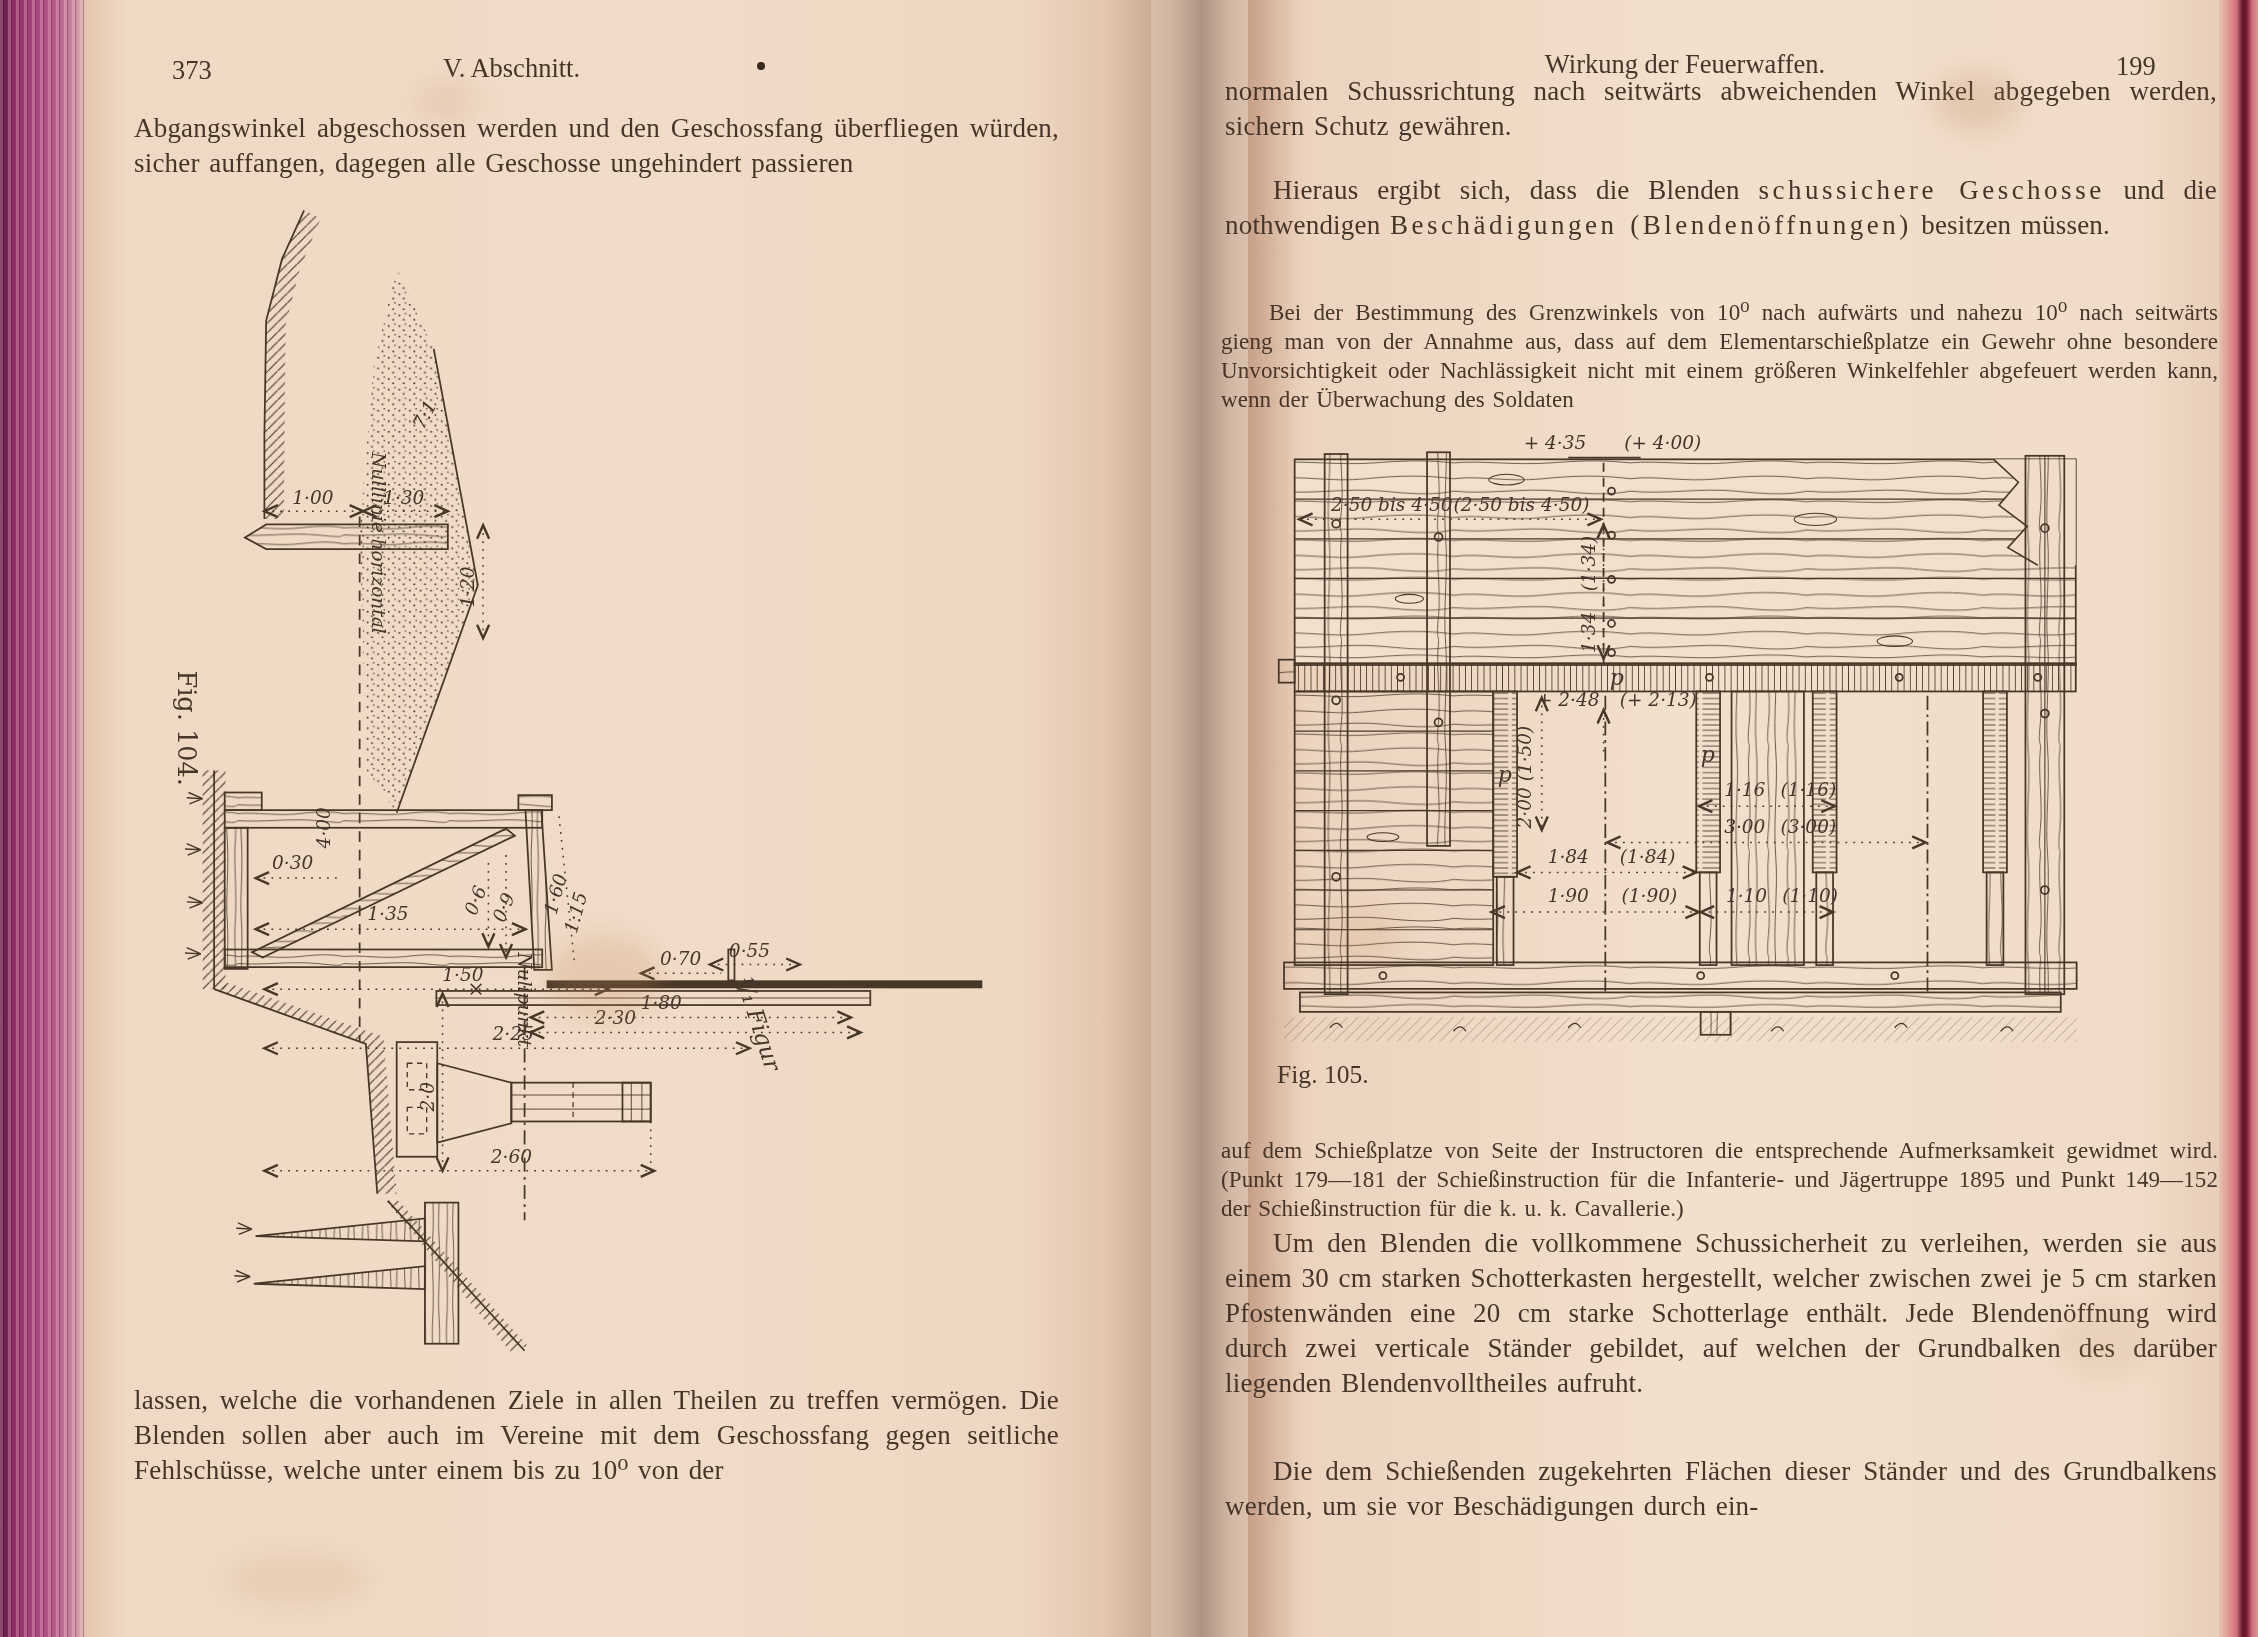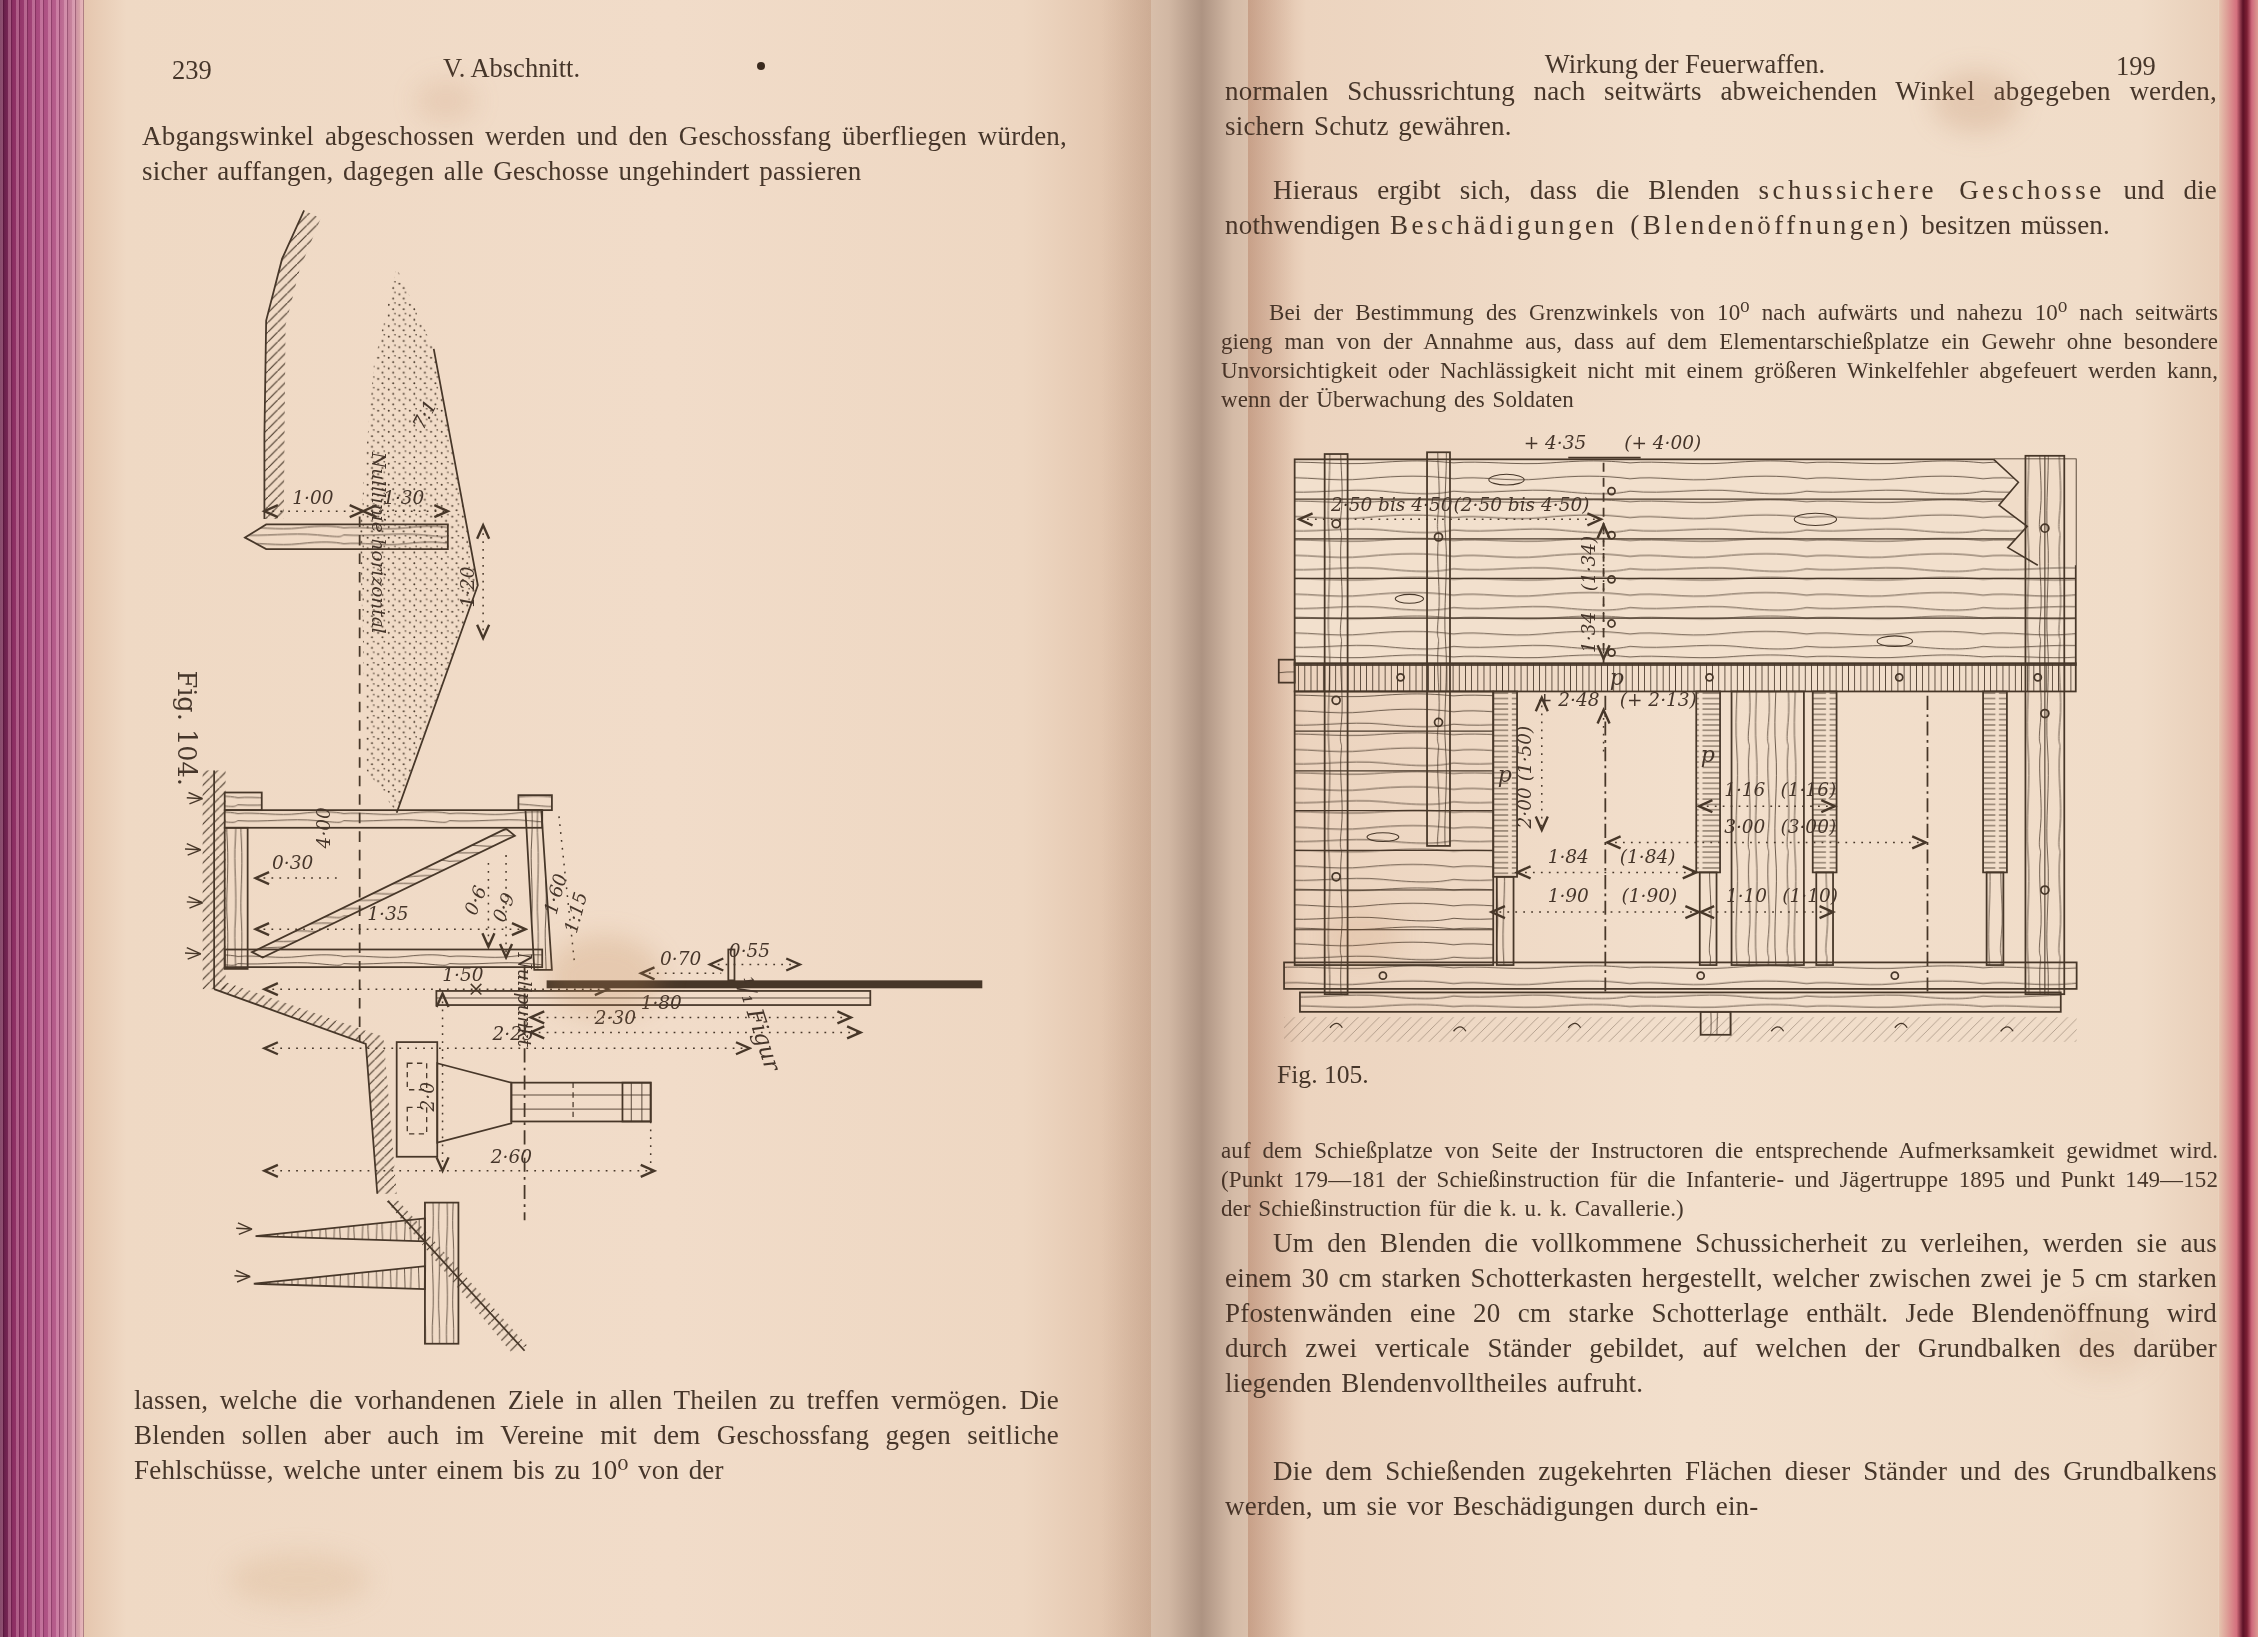--- a/index.html
+++ b/index.html
@@ -41,23 +41,23 @@
 </style>
 </head>
 <body>
 
 <div>
 
   <div class="edge-left"></div>
   <div class="edge-right"></div>
 
   <div class="page page-left"></div>
-  <span class="pagenum" style="left:172px;top:55px;">239</span>
+  <span class="pagenum" style="left:172px;top:55px;">373</span>
   <span class="runhead" style="left:335px;top:53px;width:353px;text-align:center;">V. Abschnitt.</span>
-  <p class="txt body-txt" style="left:134px;top:111px;width:925px;margin:8px;">Abgangswinkel abgeschossen werden und den Geschossfang überfliegen würden, sicher auffangen, dagegen alle Geschosse ungehindert passieren</p>
+  <p class="txt body-txt" style="left:134px;top:111px;width:925px;margin:0;">Abgangswinkel abgeschossen werden und den Geschossfang überfliegen würden, sicher auffangen, dagegen alle Geschosse ungehindert passieren</p>
   <p class="txt body-txt" style="left:134px;top:1383px;width:925px;margin:0;">lassen, welche die vorhandenen Ziele in allen Theilen zu treffen vermögen. Die Blenden sollen aber auch im Vereine mit dem Geschossfang gegen seitliche Fehlschüsse, welche unter einem bis zu 10⁰ von der</p>
 
   <svg class="fig" style="left:132px;top:206px;" width="988" height="1173" viewBox="0 0 1120 1330">
     <defs>
       <marker id="a4" markerWidth="12" markerHeight="12" refX="10" refY="5" orient="auto-start-reverse">
         <path d="M1,1 L10,5 L1,9" fill="none" stroke="#473729" stroke-width="1.6"></path>
       </marker>
       <pattern id="dots4" width="12" height="12" patternUnits="userSpaceOnUse">
         <circle cx="3" cy="4" r="1.1" fill="#473729"></circle>
           <circle cx="8" cy="9" r="1.1" fill="#473729"></circle>

